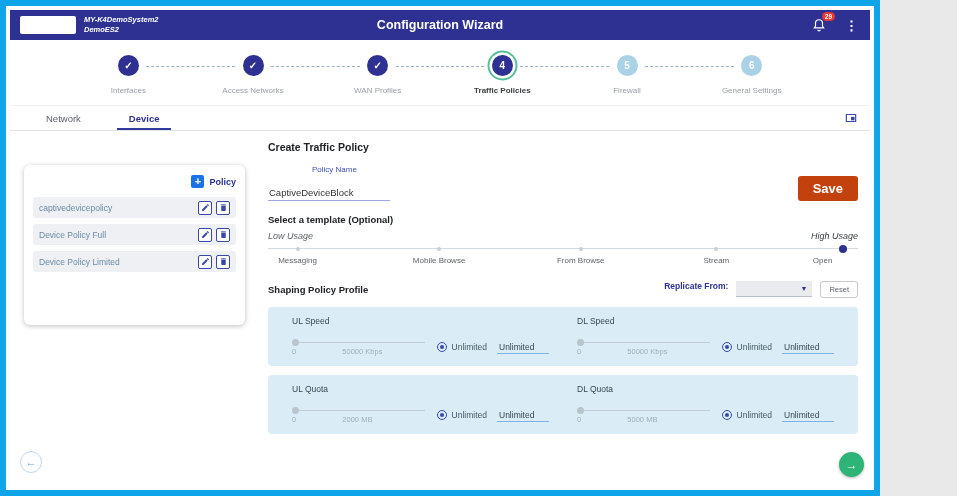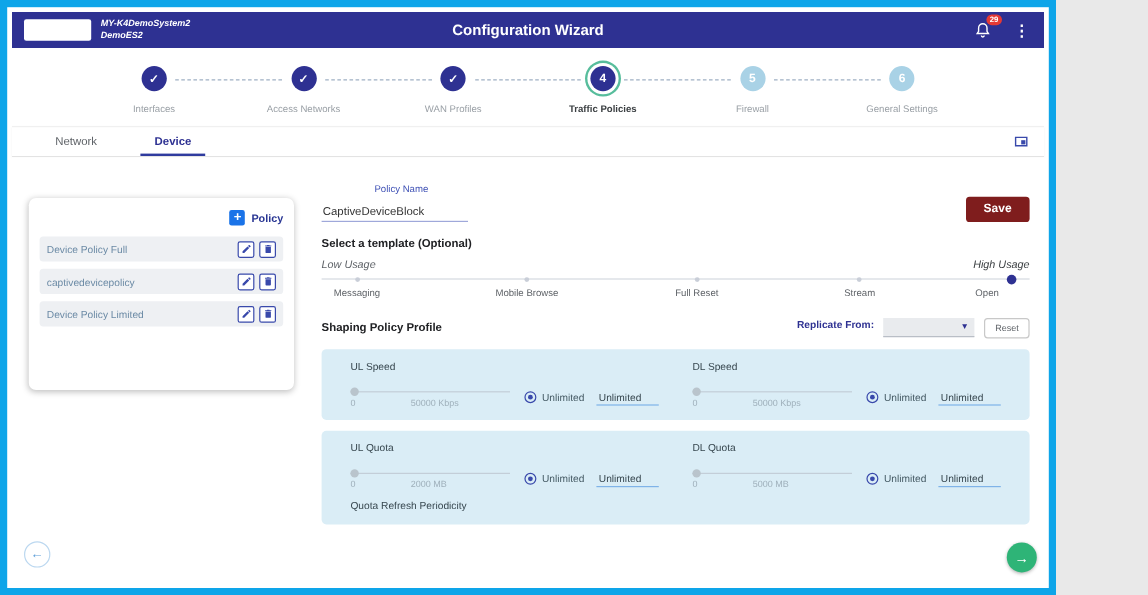--- a/index.html
+++ b/index.html
@@ -68,22 +68,22 @@
   .mini-btn { width:14px; height:14px; border:1px solid #3949ab; border-radius:2px;
               background:#fff; display:flex; align-items:center; justify-content:center;
               cursor:pointer; padding:0; }
 
   .main { position:absolute; left:258px; right:12px; top:10px; bottom:0; }
   .main-title { font-size:10.5px; font-weight:700; color:#202124; }
   .field-label { margin-top:12px; font-size:8px; color:#3f51b5;padding-left:44px; }
   .name-row { display:flex; align-items:flex-end; margin-top:2px; }
   .policy-input { width:122px; border:none; border-bottom:1px solid #9fa8da; font-size:9.5px;
                   color:#333; padding:2px 1px; font-family:inherit; outline:none; }
-  .save-btn { margin-left:auto; background:#7f1d1d; color:#fff; border:none; border-radius:3px;
-              font-size:10px; font-weight:600; padding:5px 15px; cursor:pointer; font-family:inherit; }
+  .save-btn { margin-left:auto; background:#c2410c; color:#fff; border:none; border-radius:3px;
+              font-size:13px; font-weight:600; padding:5px 15px; cursor:pointer; font-family:inherit; }
 
   .template-label { margin-top:13px; font-size:9.5px; font-weight:700; color:#202124; }
   .tpl-ends { display:flex; justify-content:space-between; margin-top:6px; font-size:9px;
               font-style:italic; color:#5f6368; }
   .tpl-ends .hi { color:#3c4043; }
   .tpl-track { position:relative; height:10px; margin-top:3px; }
   .tpl-line { position:absolute; left:0; right:0; top:4px; border-top:1px solid #d5d9e0; }
   .tpl-tick { position:absolute; top:3px; width:4px; height:4px; border-radius:50%;
               background:#c9ced8; transform:translateX(-50%); }
   .tpl-dot { position:absolute; top:1px; width:8px; height:8px; border-radius:50%;
@@ -204,37 +204,37 @@
 
   <div class="content">
 
     <div class="card">
       <div class="card-head">
         <span class="plus-icon">+</span>
         <span class="add-policy-label">Policy</span>
       </div>
 
       <div class="policy-row">
+        <span class="policy-name">captivedevicepolicy</span>
+        <span class="row-actions">
+          <button class="mini-btn">
+            <svg width="9" height="9" viewBox="0 0 24 24">
+                <path d="M3 17.25V21h3.75L17.8 9.94l-3.75-3.75L3 17.25zM20.7 7a1 1 0 0 0 0-1.4l-2.3-2.3a1 1 0 0 0-1.4 0l-1.8 1.8 3.7 3.75L20.7 7z" fill="#3949ab"></path>
+              </svg>
+          </button>
+          <button class="mini-btn">
+            <svg width="9" height="9" viewBox="0 0 24 24">
+                <path d="M6 19a2 2 0 0 0 2 2h8a2 2 0 0 0 2-2V7H6v12zM19 4h-3.5l-1-1h-5l-1 1H5v2h14V4z" fill="#3949ab"></path>
+              </svg>
+          </button>
+        </span>
+      </div>
+
+      <div class="policy-row">
         <span class="policy-name">Device Policy Full</span>
-        <span class="row-actions">
-          <button class="mini-btn">
-            <svg width="9" height="9" viewBox="0 0 24 24">
-                <path d="M3 17.25V21h3.75L17.8 9.94l-3.75-3.75L3 17.25zM20.7 7a1 1 0 0 0 0-1.4l-2.3-2.3a1 1 0 0 0-1.4 0l-1.8 1.8 3.7 3.75L20.7 7z" fill="#3949ab"></path>
-              </svg>
-          </button>
-          <button class="mini-btn">
-            <svg width="9" height="9" viewBox="0 0 24 24">
-                <path d="M6 19a2 2 0 0 0 2 2h8a2 2 0 0 0 2-2V7H6v12zM19 4h-3.5l-1-1h-5l-1 1H5v2h14V4z" fill="#3949ab"></path>
-              </svg>
-          </button>
-        </span>
-      </div>
-
-      <div class="policy-row">
-        <span class="policy-name">captivedevicepolicy</span>
         <span class="row-actions">
           <button class="mini-btn">
             <svg width="9" height="9" viewBox="0 0 24 24">
                 <path d="M3 17.25V21h3.75L17.8 9.94l-3.75-3.75L3 17.25zM20.7 7a1 1 0 0 0 0-1.4l-2.3-2.3a1 1 0 0 0-1.4 0l-1.8 1.8 3.7 3.75L20.7 7z" fill="#3949ab"></path>
               </svg>
           </button>
           <button class="mini-btn">
             <svg width="9" height="9" viewBox="0 0 24 24">
                 <path d="M6 19a2 2 0 0 0 2 2h8a2 2 0 0 0 2-2V7H6v12zM19 4h-3.5l-1-1h-5l-1 1H5v2h14V4z" fill="#3949ab"></path>
               </svg>
@@ -253,20 +253,21 @@
           <button class="mini-btn">
             <svg width="9" height="9" viewBox="0 0 24 24">
                 <path d="M6 19a2 2 0 0 0 2 2h8a2 2 0 0 0 2-2V7H6v12zM19 4h-3.5l-1-1h-5l-1 1H5v2h14V4z" fill="#3949ab"></path>
               </svg>
           </button>
         </span>
       </div>
     </div>
 
     <div class="main">
+      <div class="main-title">Create Traffic Policy</div>
 
       <div class="field-label">Policy Name</div>
       <div class="name-row">
         <input class="policy-input" type="text" value="CaptiveDeviceBlock" style="">
         <button class="save-btn">Save</button>
       </div>
 
       <div class="template-label">Select a template (Optional)</div>
 
       <div class="tpl-ends">
@@ -277,21 +278,21 @@
         <div class="tpl-line"></div>
         <div class="tpl-tick" style="left:5%"></div>
         <div class="tpl-tick" style="left:29%"></div>
         <div class="tpl-tick" style="left:53%"></div>
         <div class="tpl-tick" style="left:76%"></div>
         <div class="tpl-dot" style="left:97.5%"></div>
       </div>
       <div class="tpl-opts">
         <span class="tpl-opt" style="left:5%">Messaging</span>
         <span class="tpl-opt" style="left:29%">Mobile Browse</span>
-        <span class="tpl-opt" style="left:53%">Full Reset</span>
+        <span class="tpl-opt" style="left:53%">From Browse</span>
         <span class="tpl-opt" style="left:76%">Stream</span>
         <span class="tpl-opt" style="left:94%">Open</span>
       </div>
 
 
       <div class="shape-head">
         <span class="shape-title">Shaping Policy Profile</span>
         <span class="shape-right">
           <span class="rep-label">Replicate From:</span>
           <span class="rep-select">
@@ -362,20 +363,19 @@
               <span class="ctl-min">0</span>
               <span class="ctl-max">5000 MB</span>
             </div>
             <span class="ctl-radio">
               <span class="radio-dot"></span>
               <span class="radio-label">Unlimited</span>
             </span>
             <input class="ctl-input" type="text" value="Unlimited" style="">
           </div>
         </div>
-        <div class="quota-refresh">Quota Refresh Periodicity</div>
       </div>
     </div>
 
     <button class="nav-back">←</button>
     <button class="nav-next">→</button>
   </div>
 </div>
 
 </body></html>

